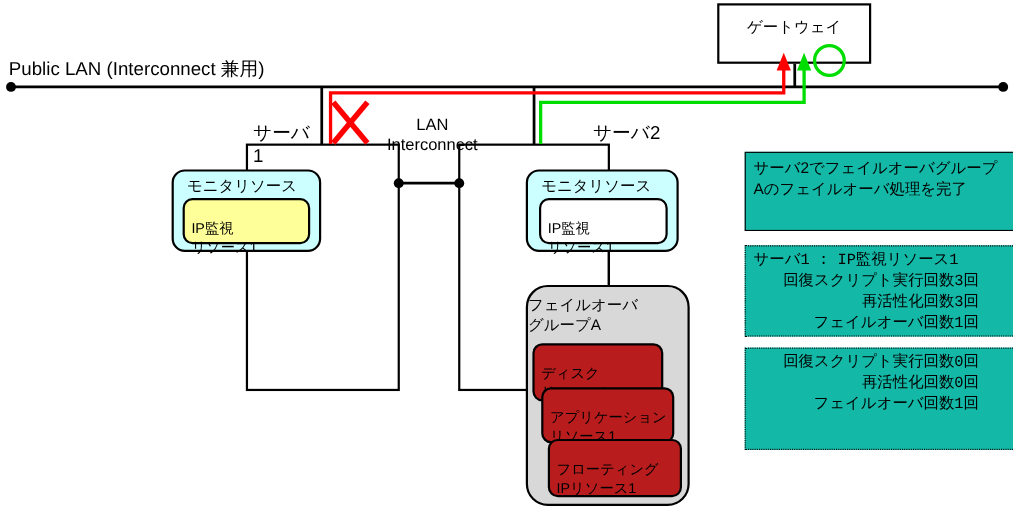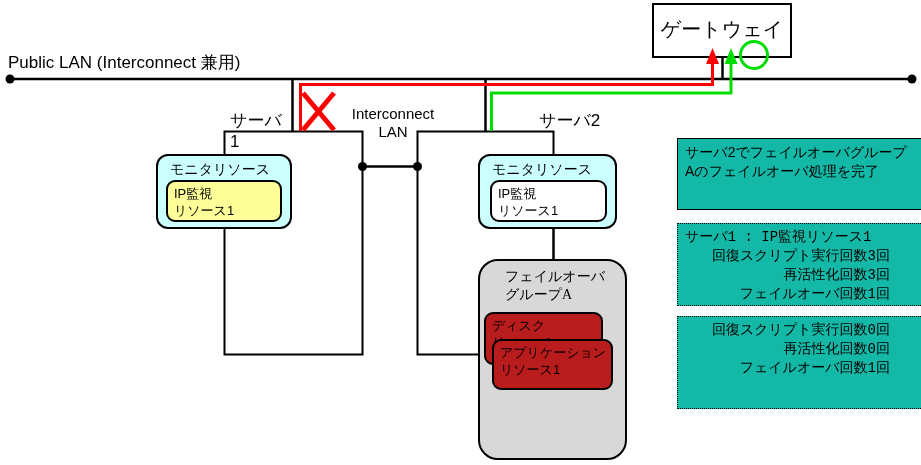--- a/index.html
+++ b/index.html
@@ -6,26 +6,26 @@
   .stage{
     position:relative;width:921px;height:465px;background:#ffffff;overflow:hidden;
     font-family:"Liberation Sans","DejaVu Sans",sans-serif;color:#000;
   }
   .layer{position:absolute;left:0;top:0;width:921px;height:465px;}
   .layer.top{pointer-events:none;}
   .abs{position:absolute;box-sizing:border-box;}
   .lbl{white-space:pre-line;line-height:1.15;}
   
   .gateway{left:652px;top:3px;width:140px;height:55px;border:2px solid #000;background:#fff;
-           text-align:center;padding-top:11px;font-size:20px;}
+           text-align:center;padding-top:11px;font-size:14px;}
   .cyanbox{background:#ccffff;border:2px solid #000;border-radius:12px;}
-  .innerbox{border:2px solid #000;border-radius:9px;font-size:13px;line-height:17px;padding:3px 0 0 6px;}
+  .innerbox{border:2px solid #000;border-radius:9px;font-size:13px;line-height:17px;padding:17px 0 0 6px;}
   .graybox{left:478px;top:259px;width:149px;height:201px;background:#d8d8d8;border:2px solid #000;border-radius:20px;}
   .monitor-title{font-size:14px;padding:5px 0 0 12px;}
-  .group-title{font-size:14px;line-height:18px;padding:7px 0 0 25px;font-family:Liberation Serif, serif;}
+  .group-title{font-size:14px;line-height:18px;padding:7px 0 0 0;}
   .resbox{background:#b91c1c;}
   
   .info{left:677px;width:246px;background:#14b8a6;font-size:14px;line-height:19px;}
   .info.solid{border:1px solid #000;}
   .info.dotted{border:1px dotted #000;font-family:Liberation Mono, monospace;}
   .info .inner{padding:4px 8px 0 7px;}
   .statrow{display:flex;justify-content:flex-end;padding-right:24px;}
   
   .plain{font-size:17px;}
   .ic-label{left:343px;top:105px;width:100px;text-align:center;font-size:15px;line-height:18px;}
@@ -58,44 +58,46 @@
   <div class="abs gateway">
     <span>ゲートウェイ</span>
   </div>
 
   <div class="abs plain" style="left:8px;top:51px;">Public LAN (Interconnect  兼用)</div>
 
   <div class="abs plain" style="left:230px;top:109px;width:60px;text-align:left;">サーバ1</div>
   <div class="abs plain" style="left:495px;top:109px;margin-left:44px;">サーバ2</div>
 
   <div class="abs ic-label">
+    <div>LAN</div>
     <div>Interconnect</div>
-    <div>LAN</div>
   </div>
 
   <div class="abs cyanbox" style="left:156px;top:154px;width:136px;height:75px;">
     <div class="monitor-title">モニタリソース</div>
   </div>
   <div class="abs innerbox lbl" style="left:166px;top:180px;width:116px;height:42px;background:#ffff99;">IP監視
 リソース1</div>
 
   <div class="abs cyanbox" style="left:478px;top:154px;width:139px;height:75px;">
     <div class="monitor-title">モニタリソース</div>
   </div>
   <div class="abs innerbox lbl" style="left:490px;top:180px;width:117px;height:42px;background:#ffffff;">IP監視
 リソース1</div>
 
   <div class="abs graybox">
     <div class="group-title lbl">フェイルオーバ
 グループA</div>
   </div>
   <div class="abs innerbox resbox lbl" style="left:484px;top:312px;width:119px;height:53px;">ディスク
 リソース1</div>
-  <div class="abs innerbox resbox lbl" style="left:492px;top:339px;width:121px;height:51px;">アプリケーション
+  <div class="abs innerbox resbox lbl" style="left:492px;top:352px;width:121px;height:51px;">アプリケーション
 リソース1</div>
+  <div class="abs innerbox resbox lbl" style="left:498px;top:399px;width:122px;height:53px;">フローティング
+IPリソース1</div>
 
   <div class="abs info solid" style="top:138px;height:72px;">
     <div class="inner">サーバ2でフェイルオーバグループAのフェイルオーバ処理を完了</div>
   </div>
 
   <div class="abs info dotted" style="top:223px;height:83px;">
     <div class="inner">
       <div>サーバ1 : IP監視リソース1</div>
       <div class="statrow">
         <span>回復スクリプト実行回数</span>

